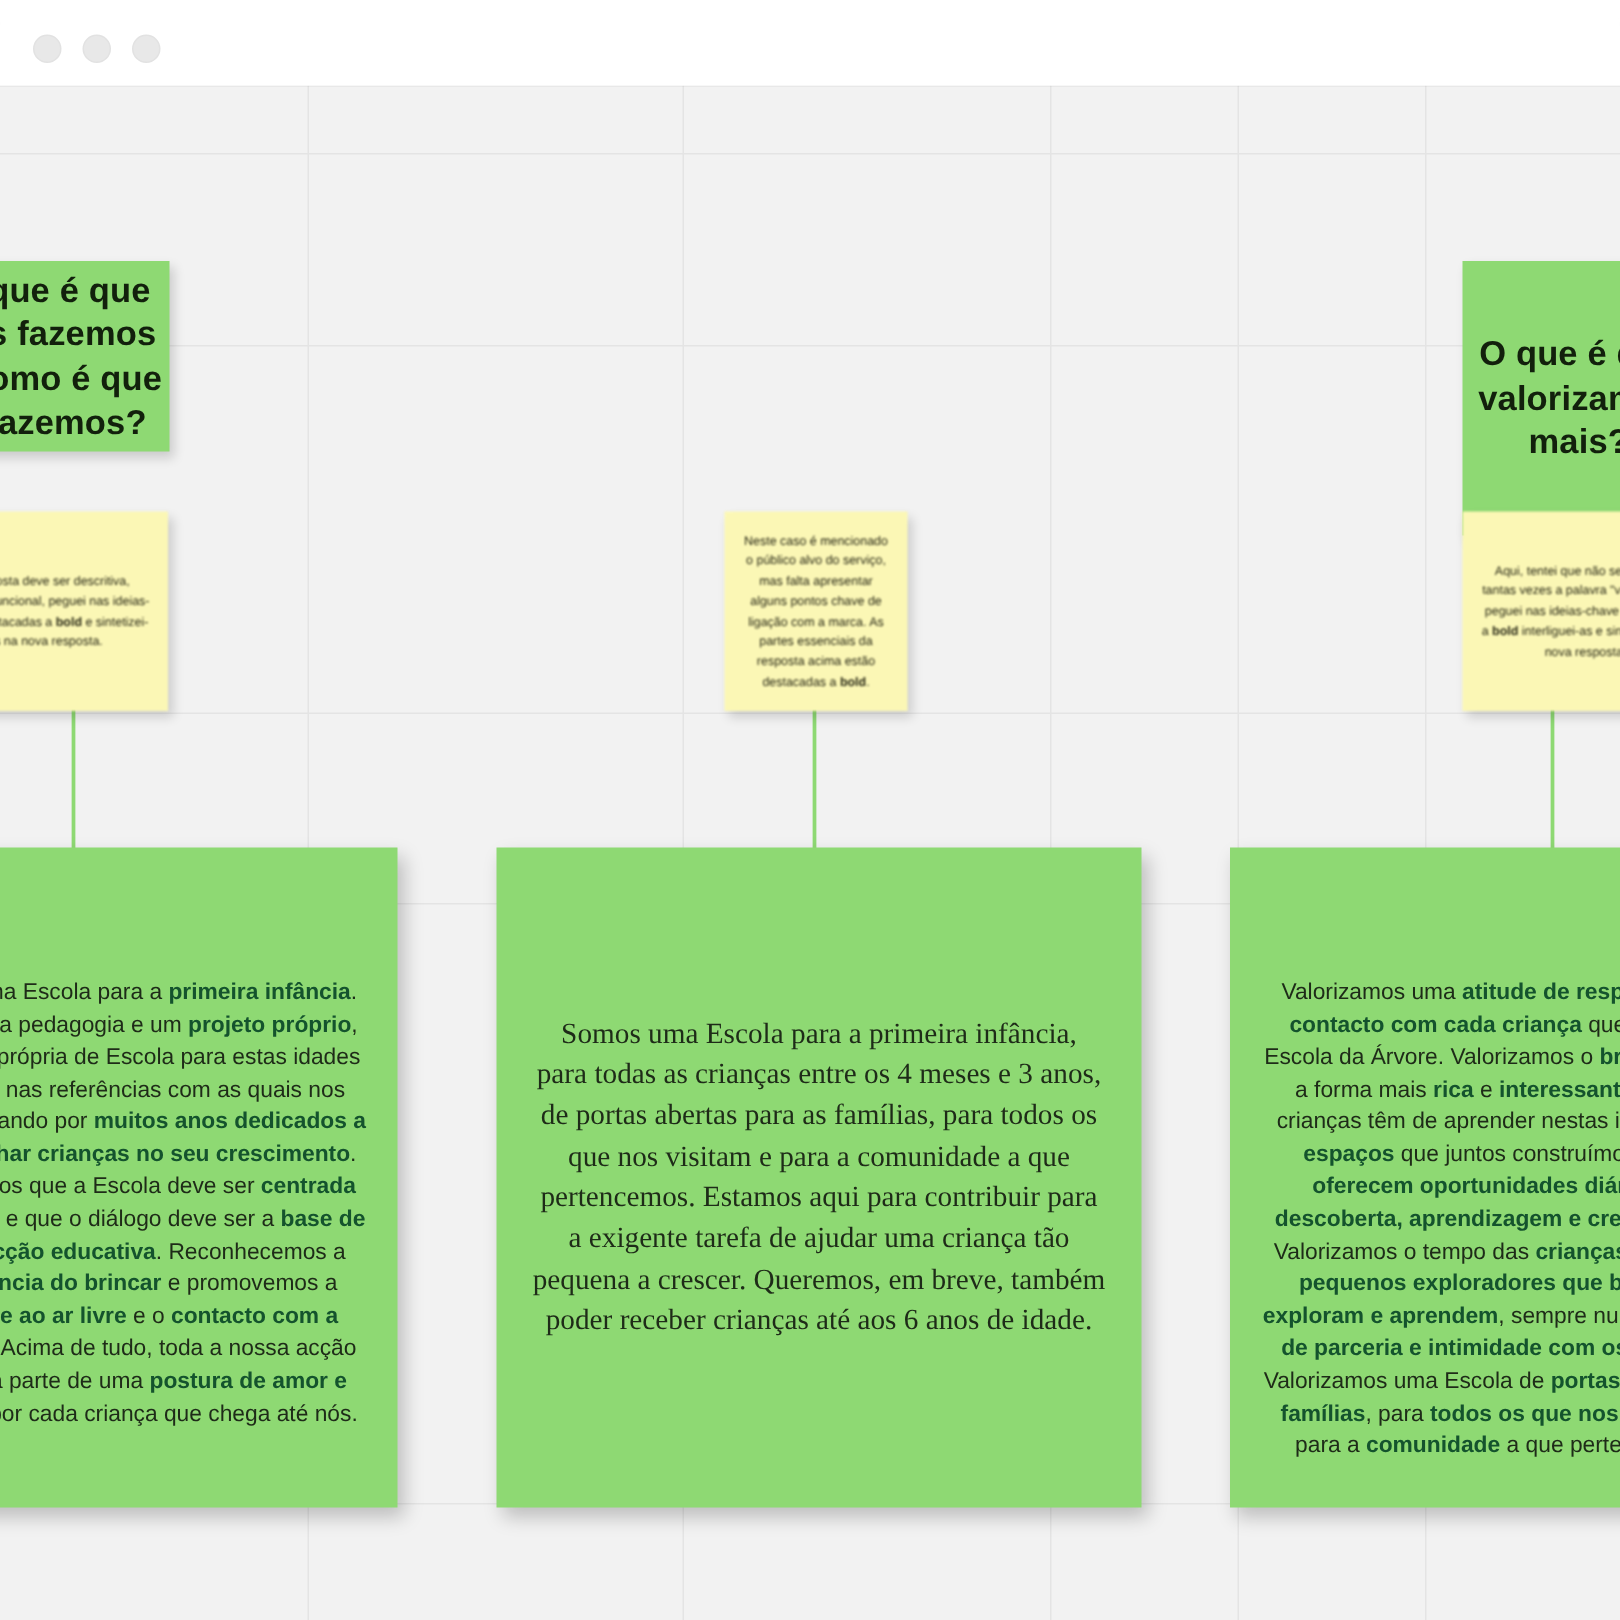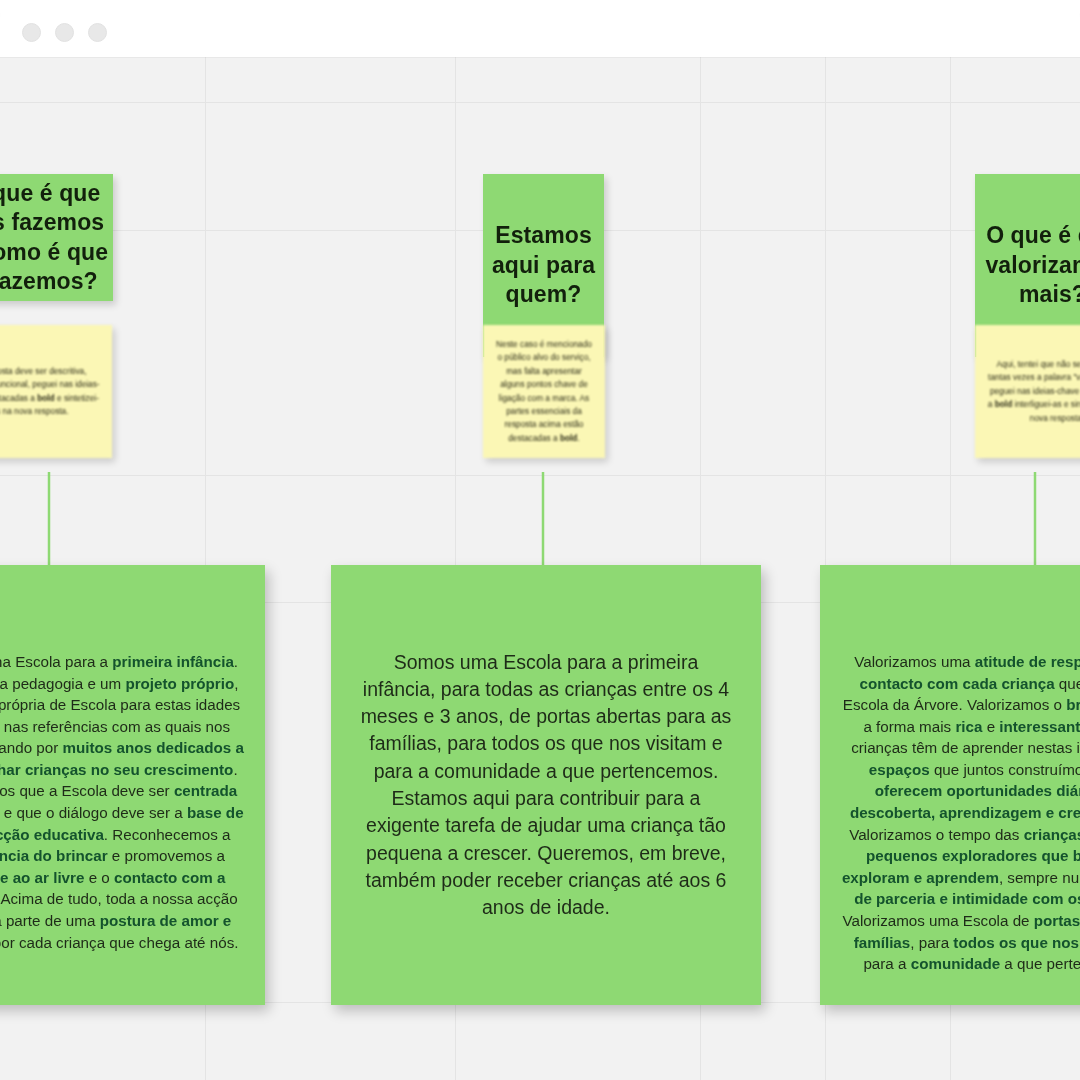--- a/index.html
+++ b/index.html
@@ -96,20 +96,21 @@
     background: #fbf7b5;
     color: #2a2a16;
     text-align: center;
     font-size: 8.3px;
     line-height: 1.62;
     padding: 17px 12px;
     display: flex;
     align-items: center;
     justify-content: center;
     box-shadow: 3px 4px 7px rgba(0,0,0,0.16);
+    margin-top: 16px;
   }
   .note-yellow .inner { width: 100%; }
   .note-yellow.blurry { filter: blur(0.85px); }
 
   .note-body {
     background: #8ed973;
     color: #1e2b18;
     text-align: center;
     font-size: 19.5px;
     line-height: 1.4;
@@ -174,34 +175,31 @@
 
     <svg class="arrow" style="left:22px; top:413px;" width="56" height="140">
       <line x1="27" y1="2" x2="27" y2="108" stroke="#8ed973" stroke-width="2.5"></line>
       <polygon points="27,128 18,104 36,104" fill="#7ac94f"></polygon>
     </svg>
 
     <div class="note note-body dense" style="left:-97px; top:508px; width:362px; height:440px;">
       <span class="inner">Somos uma Escola para a <b>primeira infância</b>. Temos uma pedagogia e um <b>projeto próprio</b>, uma ideia própria de Escola para estas idades inspirada nas referências com as quais nos fomos cruzando por <b>muitos anos dedicados a acompanhar crianças no seu crescimento</b>. Acreditamos que a Escola deve ser <b>centrada na criança</b> e que o diálogo deve ser a <b>base de toda a acção educativa</b>. Reconhecemos a <b>importância do brincar</b> e promovemos a <b>atividade ao ar livre</b> e o <b>contacto com a natureza</b>. Acima de tudo, toda a nossa acção educativa parte de uma <b>postura de amor e respeito</b> por cada criança que chega até nós.</span>
     </div>
 
-    <div class="note note-title" style="left:483px; top:117px; width:121px; height:183px;">
-      <span>Estamos aqui para quem?</span>
-    </div>
 
     <div class="note note-yellow blurry" style="left:483px; top:268px; width:122px; height:133px;">
       <span class="inner">Neste caso é mencionado o público alvo do serviço, mas falta apresentar alguns pontos chave de ligação com a marca. As partes essenciais da resposta acima estão destacadas a <b>bold</b>.</span>
     </div>
 
     <svg class="arrow" style="left:516px; top:413px;" width="56" height="140">
       <line x1="27" y1="2" x2="27" y2="108" stroke="#8ed973" stroke-width="2.5"></line>
       <polygon points="27,128 18,104 36,104" fill="#7ac94f"></polygon>
     </svg>
 
-    <div class="note note-body" style="left:331px; top:508px; width:430px; height:440px;">
+    <div class="note note-body" style="left:331px; top:508px; width:430px; height:440px;font-family:Liberation Serif, serif;">
       <span class="inner">Somos uma Escola para a primeira infância, para todas as crianças entre os 4 meses e 3 anos, de portas abertas para as famílias, para todos os que nos visitam e para a comunidade a que pertencemos. Estamos aqui para contribuir para a exigente tarefa de ajudar uma criança tão pequena a crescer. Queremos, em breve, também poder receber crianças até aos 6 anos de idade.</span>
     </div>
 
     <div class="note note-title" style="left:975px; top:117px; width:155px; height:183px;">
       <span>O que é que valorizamos mais?</span>
     </div>
 
     <div class="note note-yellow blurry" style="left:975px; top:268px; width:164px; height:133px;">
       <span class="inner">Aqui, tentei que não se repetisse tantas vezes a palavra "valorizamos", peguei nas ideias-chave destacadas a <b>bold</b> interliguei-as e sintetizei-as na nova resposta.</span>
     </div>

